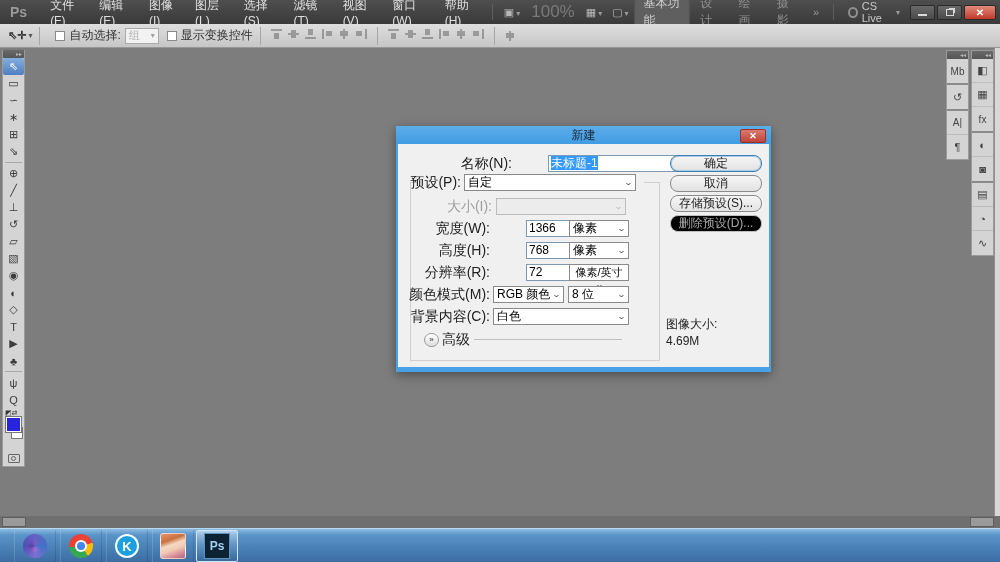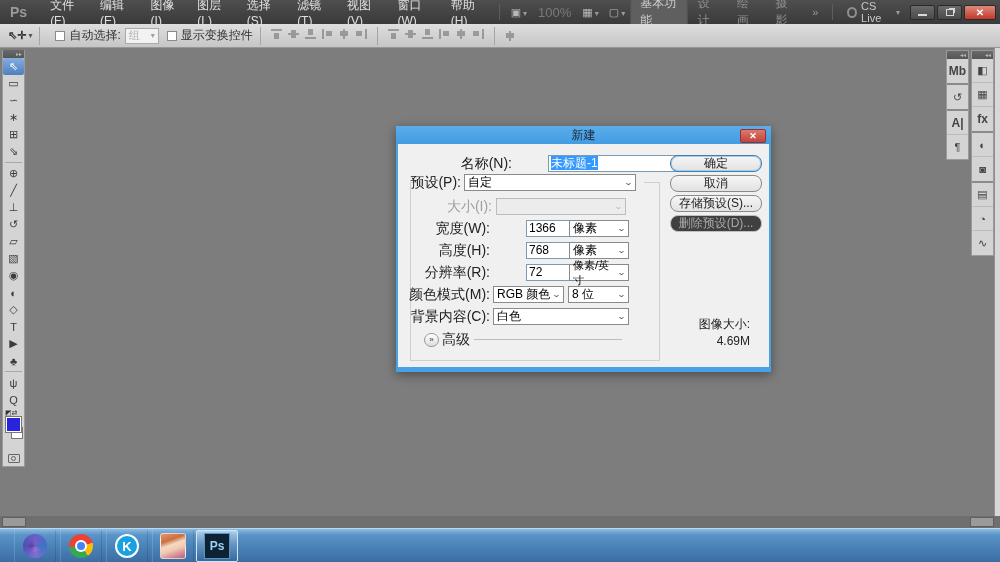--- a/index.html
+++ b/index.html
@@ -9,21 +9,21 @@
 
   
   .titlebar { position:absolute; top:0; left:0; width:1000px; height:24px;
     background:linear-gradient(#4e4e4e,#3a3a3a); color:#d6d6d6; display:flex; align-items:center; }
   .pslogo { color:#9a9a9a; font-weight:bold; font-size:14px; margin:0 14px 0 10px; letter-spacing:0; }
   .menu-items { display:flex; }
   .menu-items span { padding:0 9px; font-size:12px; color:#e0e0e0; cursor:default; }
   .tb-sep { width:1px; height:16px; background:#5d5d5d; margin:0 6px; }
   .tb-ico { color:#b8b8b8; font-size:11px; padding:0 5px; }
   .tb-ico i { font-style:normal; font-size:8px; color:#9a9a9a; margin-left:2px; }
-  .tb-zoom { color:#7a7a7a; font-size:13px; padding:0 6px; }
+  .tb-zoom { color:#7a7a7a; font-size:17px; padding:0 6px; }
   .workspaces { display:flex; margin-left:auto; align-items:center; }
   .workspaces span { color:#8f8f8f; font-size:12px; padding:2px 10px; border-radius:3px; }
   .workspaces span.active { background:#5f5f5f; color:#cfcfcf; box-shadow:inset 0 1px 2px rgba(0,0,0,.5); }
   .ws-overflow { color:#9a9a9a; padding:0 8px; font-size:11px; }
   .cslive { display:flex; align-items:center; color:#c9c9c9; font-size:11px; margin:0 8px; }
   .cslive .circ { width:11px; height:11px; border:2px solid #8f8f8f; border-radius:50%; margin-right:4px; }
   .cslive i { font-style:normal; font-size:8px; margin-left:3px; color:#9a9a9a; }
   .winbtns { display:flex; margin-right:4px; }
   .winbtn { width:25px; height:15px; border:1px solid #2a2a2a; background:linear-gradient(#6a6a6a,#4a4a4a);
     margin-left:2px; display:flex; align-items:center; justify-content:center; border-radius:2px; }
@@ -70,21 +70,21 @@
   .mask-btn .m i { width:5px; height:5px; border:1px solid #666; border-radius:50%; }
 
   
   .rpanels { position:absolute; top:50px; right:6px; display:flex; gap:2px; align-items:flex-start; }
   .pcol { width:23px; background:#d4d4d4; border:1px solid #9a9a9a; }
   .pgroup { border-bottom:2px solid #8a8a8a; }
   .pgroup:last-child { border-bottom:none; }
   .picon { height:24px; display:flex; align-items:center; justify-content:center; color:#444;
     font-size:11px; border-bottom:1px solid #bdbdbd; }
   .picon:last-child { border-bottom:none; }
-  .picon.txt { font-size:12px; font-weight:bold; }
+  .picon.txt { font-size:10px; font-weight:normal; }
 
   
   .edge-right { position:absolute; top:48px; right:0; width:6px; height:468px; background:#d8d8d8; border-left:1px solid #8f8f8f; }
   .bottom-strip { position:absolute; left:0; top:516px; width:1000px; height:12px; background:#6f6f6f; }
   .corner { position:absolute; top:517px; width:24px; height:10px; background:#9a9a9a; border:1px solid #5f5f5f; }
   .corner.l { left:2px; } .corner.r { right:6px; }
 
   
   .dialog { position:absolute; left:396px; top:126px; width:375px; height:246px;
     background:#f0f0f0; border:2px solid #47a1e4; border-bottom-width:5px;
@@ -97,31 +97,31 @@
   .dlg-label { position:absolute; text-align:right; font-size:14px; color:#222; height:17px; line-height:17px; }
   .dlg-label.dim { color:#9f9f9f; }
   .dlg-input { position:absolute; height:17px; background:#fff; border:1px solid #7a9ab5; font-size:12px;
     line-height:15px; padding:0 2px; color:#000;margin-left:33px; }
   .dlg-input .sel { background:#3399ff; color:#fff; }
   .dd { position:absolute; height:17px; background:#fff; border:1px solid #8a8a8a; font-size:12px;
     display:flex; align-items:center; justify-content:space-between; padding:0 3px; color:#000; }
   .dd i { font-style:normal; font-size:8px; color:#555; transform:scaleX(1.4); }
   .dd.dim { background:#ececec; border-color:#bcbcbc; color:#b0b0b0; }
   .dd.dim i { color:#bcbcbc; }
-  .dd.small-font { font-size:11px; }
+  .dd.small-font { font-size:11px;flex-direction:column; }
   .dlg-btn { position:absolute; width:92px; height:17px; background:linear-gradient(#f6f6f6,#e2e2e2);
     border:1px solid #8a8a8a; border-radius:8px; font-size:12px; text-align:center; line-height:15px; color:#222; }
   .dlg-btn.default { border:1px solid #3c7fb1; box-shadow:0 0 0 1px #a8cbe8 inset; }
-  .dlg-btn.dim { color:#a8a8a8; border-color:#c0c0c0; background:#404040; }
+  .dlg-btn.dim { color:#a8a8a8; border-color:#c0c0c0; background:#000000; }
   .fieldset { position:absolute; left:12px; top:54px; width:250px; height:179px; border:1px solid #cfcfcf; }
   .legend-mask { position:absolute; left:20px; top:46px; width:226px; height:17px; background:#f0f0f0; }
   .adv-btn { position:absolute; width:15px; height:14px; border:1px solid #9a9a9a; border-radius:7px;
     background:linear-gradient(#fff,#ddd); text-align:center; line-height:11px; font-size:8px; color:#333; }
   .adv-line { position:absolute; height:1px; background:#bdbdbd; }
-  .imgsize { position:absolute; left:256px; width:96px; text-align:right; font-size:12px; color:#222; }
+  .imgsize { position:absolute; left:268px; width:96px; text-align:left; font-size:12px; color:#222; }
 
   
   .taskbar { position:absolute; left:0; top:528px; width:1000px; height:34px;
     background:linear-gradient(#8cbce2 0%,#5b94c8 18%,#4a82b8 55%,#3c6da3 100%);
     border-top:1px solid #b8d8ef; }
   .task-slot { position:absolute; top:1px; width:42px; height:32px; display:flex; align-items:center; justify-content:center;
     border-left:1px solid rgba(255,255,255,.15); border-right:1px solid rgba(0,0,0,.12); }
   .task-slot.active { background:linear-gradient(rgba(255,255,255,.45),rgba(255,255,255,.12) 45%,rgba(0,0,0,.05));
     border:1px solid #cfe6f6; border-radius:2px; }
   .ico-swirl { width:24px; height:24px; border-radius:50%;

